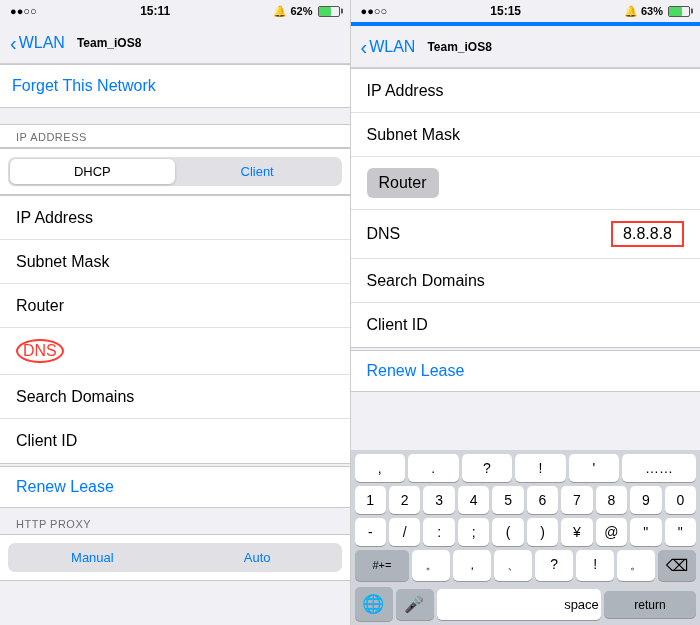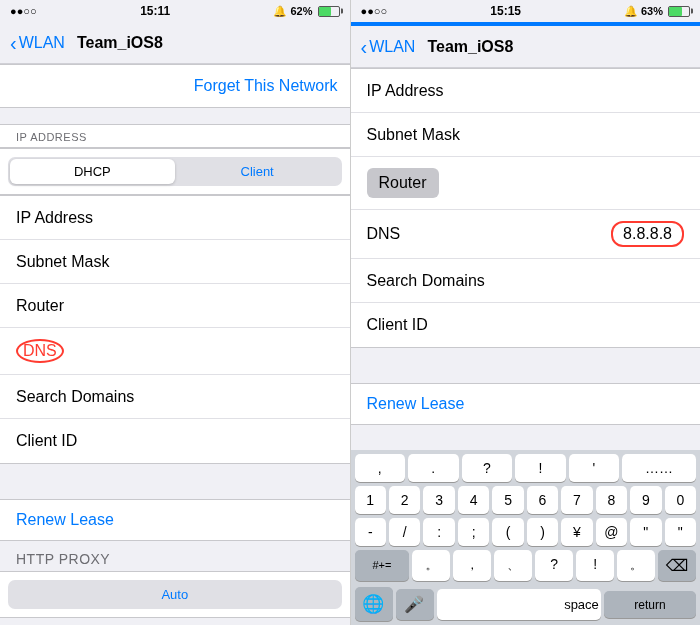--- a/index.html
+++ b/index.html
@@ -79,21 +79,21 @@
       font-size: 16px;
       gap: 2px;
       cursor: pointer;
     }
     .nav-chevron {
       font-size: 20px;
       color: #007aff;
       line-height: 1;
     }
     .nav-title {
-      font-size: 16px;
+      font-size: 12px;
       font-weight: 600;
       color: #000;
       margin-left: 12px;
     }
 
     
     .list-group {
       background: #fff;
       border-top: 1px solid #c8c8cc;
       border-bottom: 1px solid #c8c8cc;
@@ -146,48 +146,48 @@
     }
 
     
     .section-link {
       padding: 11px 16px;
       font-size: 16px;
       color: #007aff;
       background: #fff;
       border-top: 1px solid #c8c8cc;
       border-bottom: 1px solid #c8c8cc;
-      margin-top: 35px;
+      margin-top: 2px;
       cursor: pointer;
     }
 
     
     .http-proxy-section {
       padding: 10px 16px 4px;
-      font-size: 14px;
+      font-size: 11px;
       color: #6d6d72;
       text-transform: uppercase;
       letter-spacing: 0.5px;
     }
 
     
     .ip-section-header {
       padding: 6px 16px 4px;
       font-size: 11px;
       color: #6d6d72;
       text-transform: uppercase;
       letter-spacing: 0.5px;
       background: #fff;
       border-top: 1px solid #c8c8cc;
       border-bottom: 1px solid #c8c8cc;
     }
 
     
     .forget-network {
-      text-align: right;
+      text-align: left;
       padding: 12px;
       font-size: 16px;
       color: #007aff;
       background: #fff;
       border-top: 1px solid #c8c8cc;
       border-bottom: 1px solid #c8c8cc;
       margin-bottom: 16px;
       cursor: pointer;
     }
 
@@ -198,21 +198,21 @@
       border-radius: 50%;
       padding: 1px 5px;
       color: #ff3b30;
       font-size: 16px;
     }
 
     
     .dns-value-circle {
       display: inline-block;
       border: 2px solid #ff3b30;
-      border-radius: 12px;
+      border-radius: 0;
       padding: 2px 10px;
       color: #000;
       font-size: 16px;
     }
 
     
     .keyboard {
       position: absolute;
       bottom: 0;
       left: 0;
@@ -374,20 +374,23 @@
   <div class="section-link">
     <span>Renew Lease</span>
   </div>
 
   <div class="http-proxy-section">
     <span>HTTP PROXY</span>
   </div>
 
   <div class="segment-container">
     <div class="segment-row">
+      <div class="segment-btn inactive">
+        <span>Manual</span>
+      </div>
       <div class="segment-btn inactive">
         <span>Auto</span>
       </div>
     </div>
   </div>
 </div>
 
 <div style="width:1px; background:#ccc; height:625px;"></div>
 
 <div class="phone-screen">

